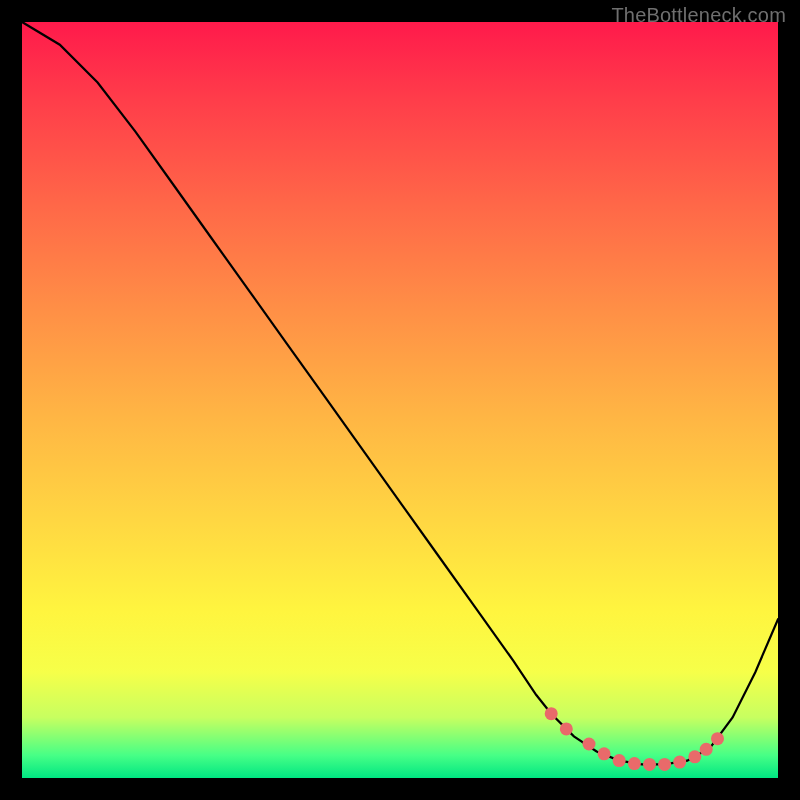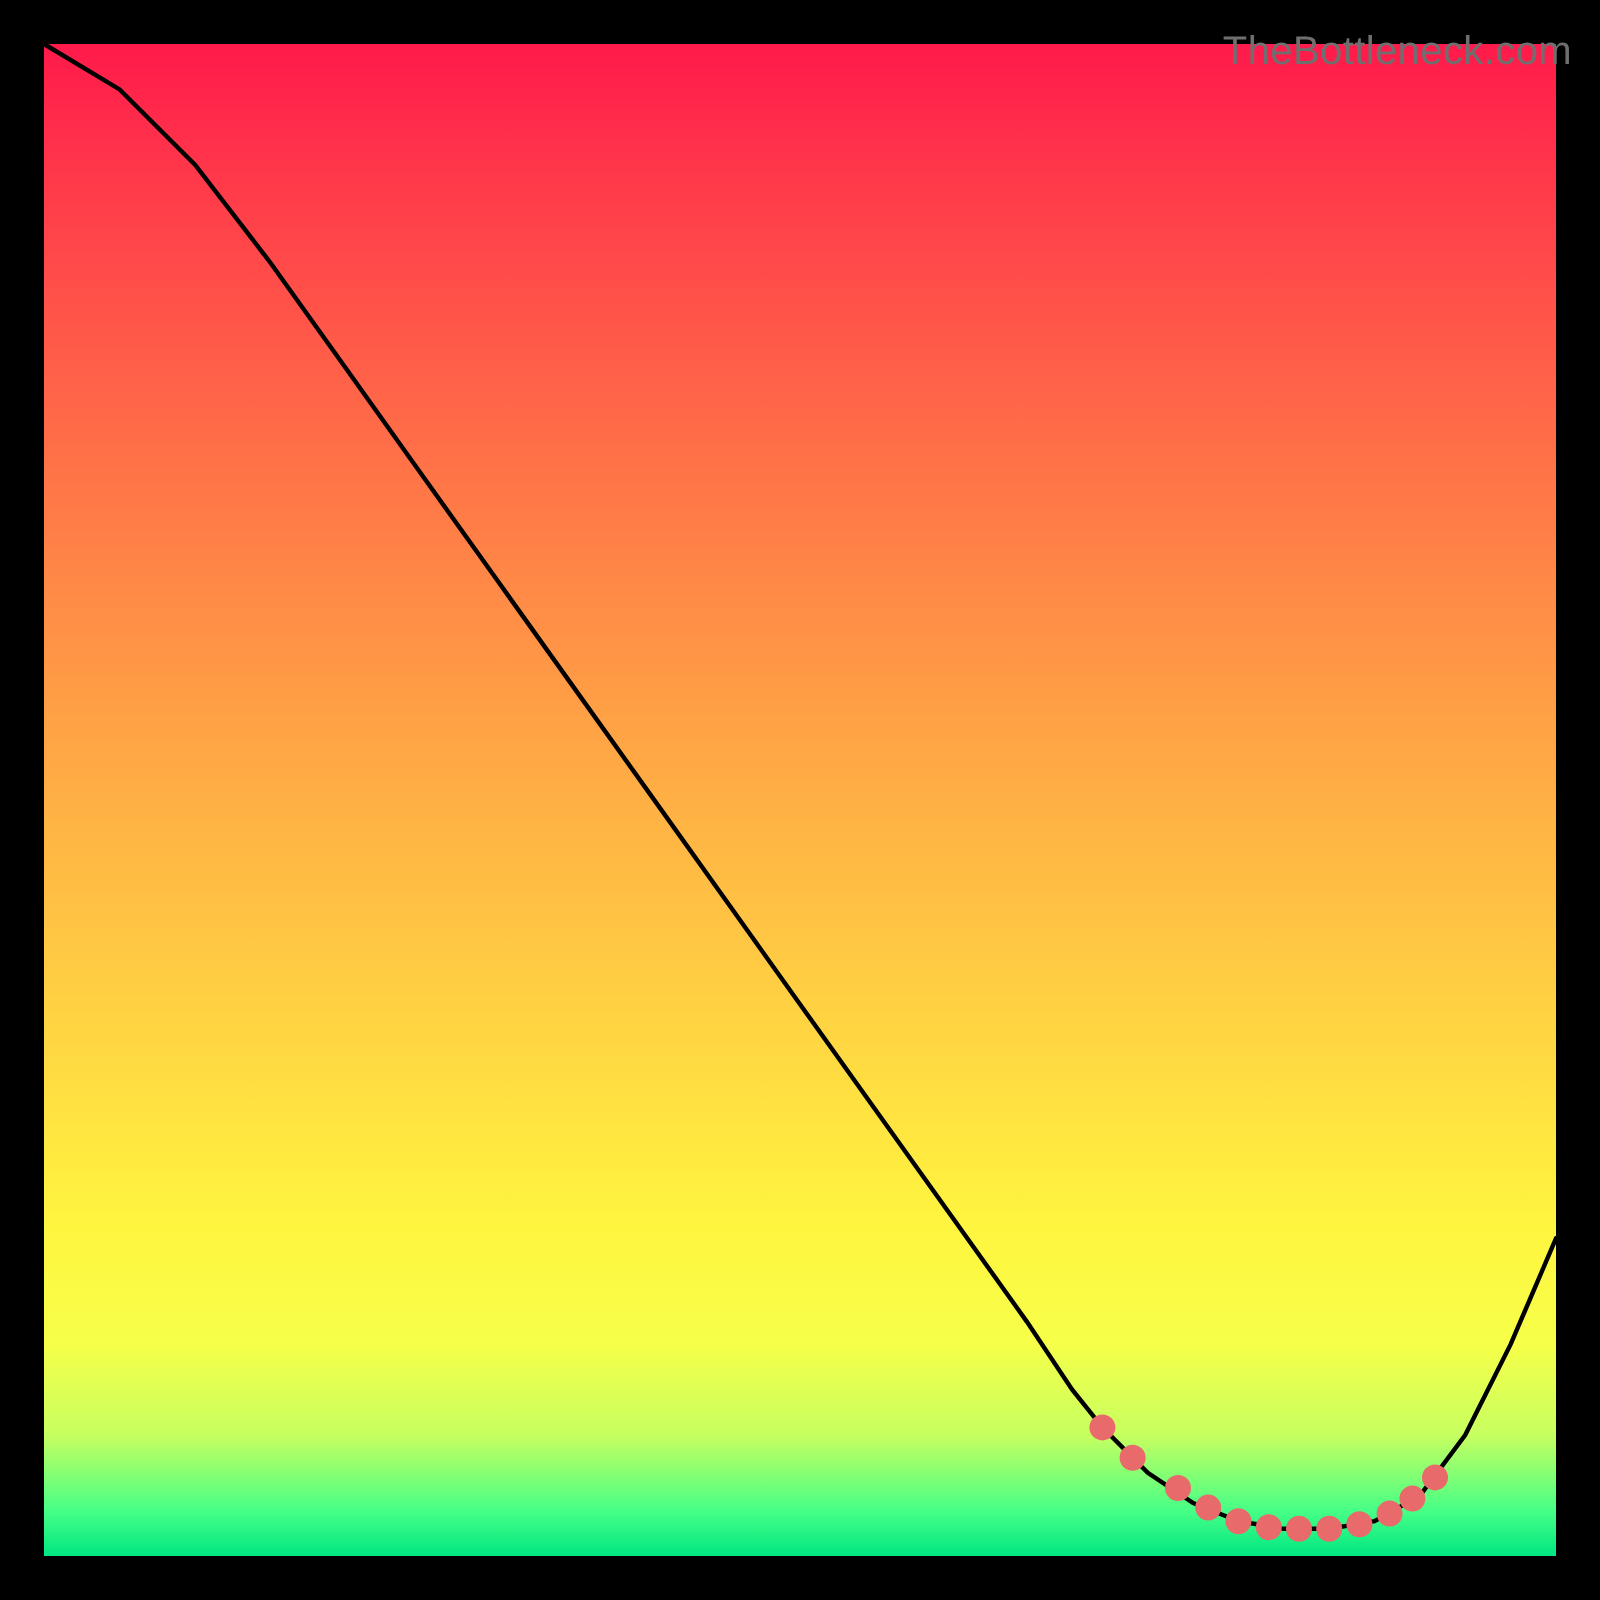--- a/index.html
+++ b/index.html
@@ -25,21 +25,21 @@
       #ffb544 52%,
       #ffd742 66%,
       #fff53f 78%,
       #f6ff49 86%,
       #c7ff60 92%,
       #47ff86 97%,
       #00e682 100%);
   }
   .attribution {
     position: absolute;
-    top: 15px;
+    top: 4px;
     right: 14px;
     color: #6f6f6f;
     font-size: 20px;
     font-weight: 400;
     letter-spacing: 0.2px;
   }
   svg.curve {
     position: absolute;
     left: 0;
     top: 0;

